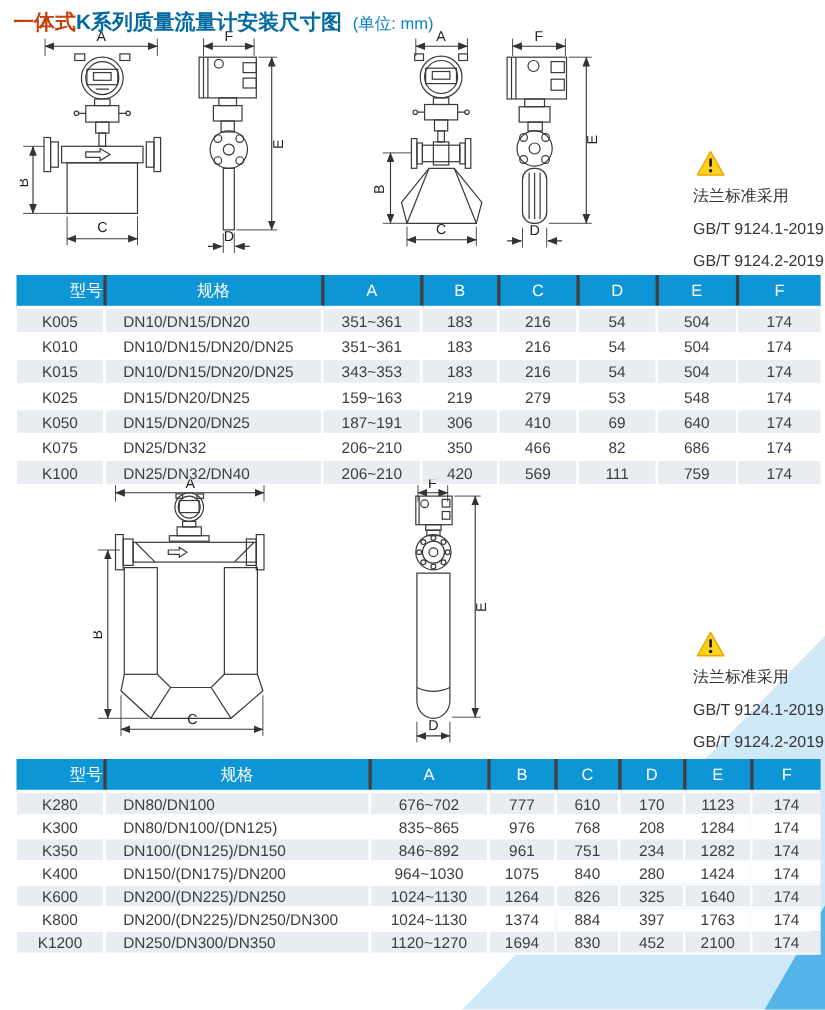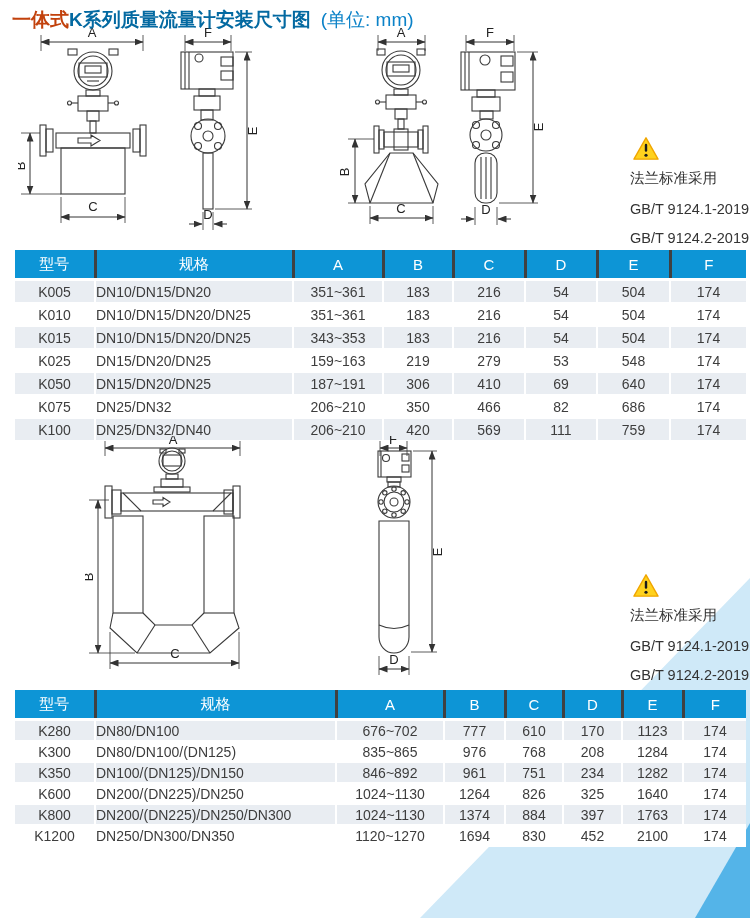--- a/index.html
+++ b/index.html
@@ -12,21 +12,21 @@
   
   .wedge-light{position:absolute;left:420px;top:560px;width:330px;height:358px;
     background:#cfe9f8;clip-path:polygon(100% 5%,100% 100%,0 100%);z-index:0;}
   .wedge-bright{position:absolute;left:695px;top:823px;width:55px;height:95px;
     background:#54b4e8;clip-path:polygon(100% 0,100% 100%,0 100%);z-index:0;}
 
   
   .title{position:absolute;left:12px;top:7px;z-index:2;white-space:nowrap;}
   .title .hl{color:#c2410c;font-weight:bold;font-size:19px;}
   .title .main{color:#0369a1;font-weight:bold;font-size:19px;}
-  .title .unit{color:#0b82c8;font-size:19px;margin-left:10px;font-weight:normal;}
+  .title .unit{color:#0b82c8;font-size:15px;margin-left:10px;font-weight:normal;}
 
   
   svg.diagram{position:absolute;z-index:1;}
   #diagramTop{left:18px;top:26px;}
   #diagramBottom{left:85px;top:436px;}
   svg.diagram .ln{stroke:#3a3a3a;stroke-width:1.1;fill:none;}
   svg.diagram .dim{stroke:#333333;stroke-width:1;fill:none;}
   svg.diagram .ext{stroke:#333333;stroke-width:0.8;fill:none;}
   svg.diagram text{font-family:"Liberation Sans",sans-serif;font-size:13px;fill:#222;text-anchor:middle;}
 
@@ -35,25 +35,25 @@
   #note1{top:136px;} #note2{top:573px;}
   .flange-note .wicon{display:block;margin:0 0 8px 2px;}
   .flange-note .nline{font-size:14.5px;color:#333;margin-bottom:13px;white-space:nowrap;}
 
   
   table.dims{position:absolute;left:15px;width:731px;border-collapse:collapse;
     table-layout:fixed;z-index:1;background:transparent;}
   #table1{top:250px;} #table2{top:690px;}
   table.dims th{background:#0d95d6;color:#ffffff;font-weight:normal;font-size:15px;
     height:28px;border-left:3px solid #404040;border-bottom:3px solid #ffffff;padding:0;}
-  table.dims th:first-child{border-left:none;}
+  table.dims th:first-child{border-left:none;text-align:right;}
   table.dims td{font-size:14px;color:#3d3d3d;text-align:center;padding:1px 0;
     border-left:2px solid #ffffff;border-bottom:2px solid #ffffff;white-space:nowrap;overflow:hidden;}
   table.dims td:first-child{border-left:none;}
-  table.dims td:nth-child(2){text-align:left;}
+  table.dims td:nth-child(2){text-align:left;padding-left:16px;}
   #table1 td{height:19px;}
   #table2 td{height:17px;}
   table.dims tbody tr:nth-child(odd) td{background:#e9edf2;}
   table.dims tbody tr:nth-child(even) td{background:#ffffff;}
 </style>
 </head>
 <body>
 
 <div class="wedge-light"></div>
 <div class="wedge-bright"></div>
@@ -454,20 +454,30 @@
         <td>K350</td>
         <td>DN100/(DN125)/DN150</td>
         <td>846~892</td>
         <td>961</td>
         <td>751</td>
         <td>234</td>
         <td>1282</td>
         <td>174</td>
       </tr>
       <tr>
+        <td>K400</td>
+        <td>DN150/(DN175)/DN200</td>
+        <td>964~1030</td>
+        <td>1075</td>
+        <td>840</td>
+        <td>280</td>
+        <td>1424</td>
+        <td>174</td>
+      </tr>
+      <tr>
         <td>K600</td>
         <td>DN200/(DN225)/DN250</td>
         <td>1024~1130</td>
         <td>1264</td>
         <td>826</td>
         <td>325</td>
         <td>1640</td>
         <td>174</td>
       </tr>
       <tr>

